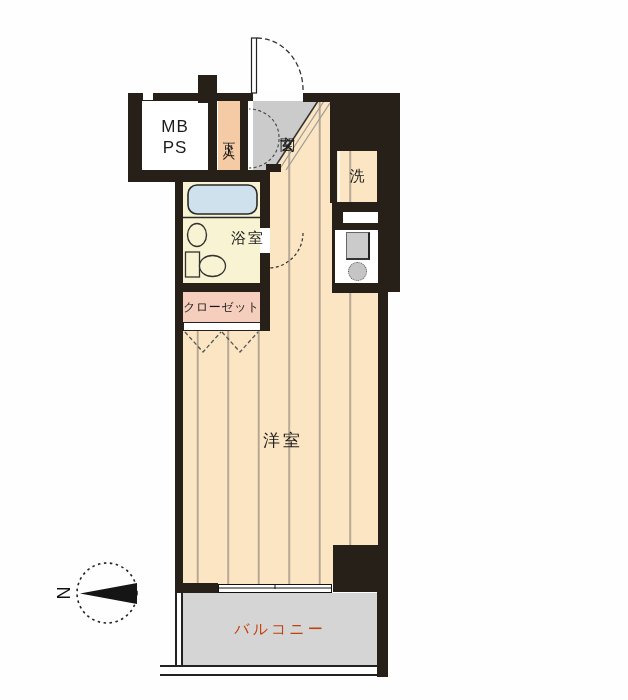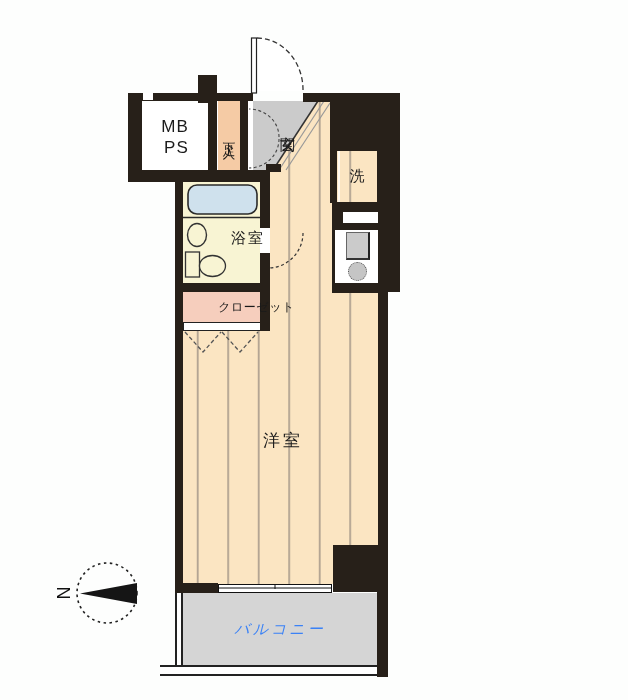--- a/index.html
+++ b/index.html
@@ -4,28 +4,28 @@
 <style>
   html,body{margin:0;padding:0;background:#fff;}
   .plan{position:relative;width:628px;height:700px;background:#fdfefd;overflow:hidden;
         font-family:"Liberation Sans","DejaVu Sans",sans-serif;}
   .wall{position:absolute;background:#272019;z-index:3;}
   .fill{position:absolute;z-index:1;}
   .white-gap{position:absolute;background:#ffffff;z-index:4;}
   svg.lines{position:absolute;left:0;top:0;z-index:2;}
   .label{position:absolute;z-index:5;color:#1a1a1a;display:flex;align-items:center;justify-content:center;}
   .v-text{writing-mode:vertical-rl;text-orientation:upright;}
-  .mbps{white-space:pre-line;text-align:right;font-size:17px;line-height:1.25;letter-spacing:1px;color:#1b1b1b;}
+  .mbps{white-space:pre-line;text-align:center;font-size:17px;line-height:1.25;letter-spacing:1px;color:#1b1b1b;}
   .shoe-label{font-size:12.5px;letter-spacing:2px;}
   .genkan-label{font-size:15px;letter-spacing:2px;}
   .laundry-label{font-size:15px;}
   .bath-label{font-size:15px;letter-spacing:2px;}
   .closet-label{font-size:12px;letter-spacing:0.5px;}
   .room-label{font-size:17px;letter-spacing:3px;}
-  .balcony-label{font-size:15px;letter-spacing:3px;color:#3b82f6;font-style:italic;}
+  .balcony-label{font-size:15px;letter-spacing:3px;color:#c2410c;}
   .north{font-size:18px;transform:rotate(-90deg);color:#111;}
   .shoe-fill{background:#f5cba5;border-left:1px solid #fff;border-right:1px solid #fff;}
   .bath-fill{background:#f8f4d3;}
   .closet-fill{background:#f6cebd;}
   .kitchen-fill{background:#ffffff;}
   .stove{background:#cbcbcb;border:1px solid #666;border-right:2px solid #222;border-bottom:2px solid #333;}
   .sink-circle{background:#c5c5c5;border:1.5px dotted #555;border-radius:50%;}
   .closet-door-strip{background:#fff;border:1px solid #222;}
   .sliding-door{background:#fff;border:1px solid #111;}
   .balcony-fill{background:#d5d5d5;}
@@ -119,18 +119,18 @@
   <div class="white-gap" style="left:143px;top:93px;width:10px;height:7px;"></div>
   <div class="white-gap" style="left:260px;top:228px;width:10px;height:25px;"></div>
   <div class="white-gap" style="left:343px;top:212px;width:35px;height:11px;"></div>
 
   <div class="label mbps" style="left:142px;top:110px;width:66px;height:54px;">MB
 PS</div>
   <div class="label v-text shoe-label" style="left:217px;top:103px;width:23px;height:66px;">下足入</div>
   <div class="label v-text genkan-label" style="left:276px;top:101px;width:22px;height:50px;">玄関</div>
   <div class="label laundry-label" style="left:336px;top:150px;width:42px;height:53px;">洗</div>
   <div class="label bath-label" style="left:205px;top:228px;width:56px;height:20px;padding-left:15px;">浴室</div>
-  <div class="label closet-label" style="left:183px;top:292px;width:77px;height:30px;padding-left:35px;">クローゼット</div>
+  <div class="label closet-label" style="left:183px;top:292px;width:77px;height:30px;">クローゼット</div>
   <div class="label room-label" style="left:250px;top:429px;width:66px;height:22px;">洋室</div>
   <div class="label balcony-label" style="left:183px;top:593px;width:194px;height:73px;">バルコニー</div>
   <div class="label north" style="left:52px;top:582px;width:24px;height:22px;">N</div>
 
 </div>
 
 </body></html>

